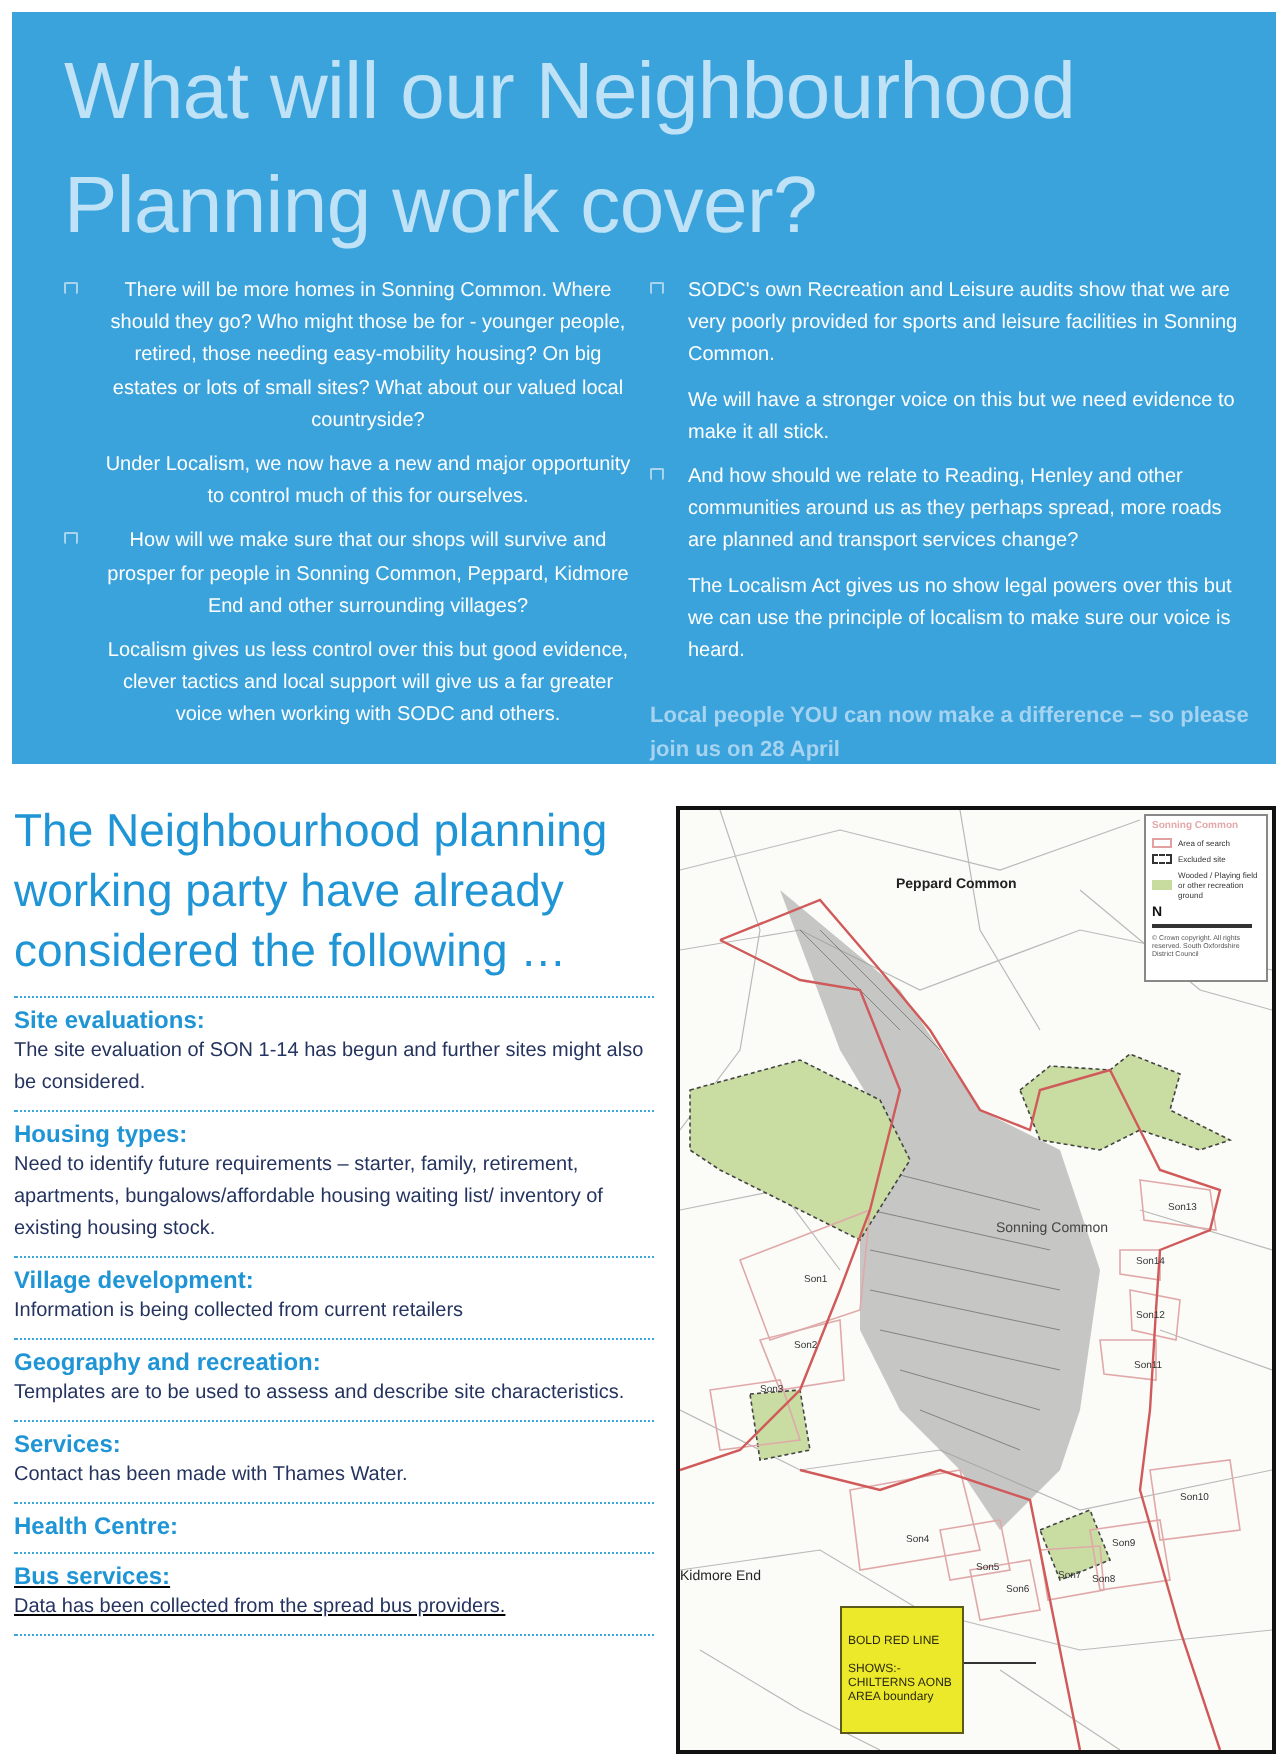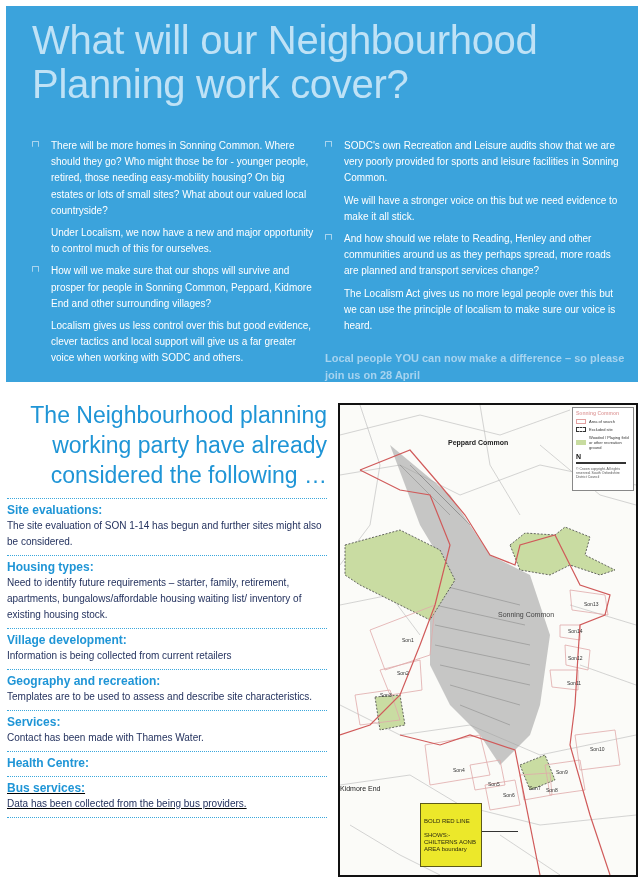--- a/index.html
+++ b/index.html
@@ -6,44 +6,44 @@
     html, body { width: 643px; height: 880px; background: #ffffff; overflow: hidden; }
     body { font-family: "Liberation Sans", "DejaVu Sans", sans-serif; position: relative; }
 
     
     .top-panel {
       position: absolute; left: 6px; top: 6px; width: 632px; height: 376px;
       background: #3ba3dc;
     }
     .top-title {
       position: absolute; left: 26px; top: 12px; width: 600px;
-      color: #bfe2f6; font-size: 40px; line-height: 44px; font-weight: normal;
+      color: #bfe2f6; font-size: 40px; line-height: 57px; font-weight: normal;
       letter-spacing: -0.3px;
     }
     .col { position: absolute; top: 132px; }
-    .col-left { left: 26px; width: 285px; }
+    .col-left { left: 26px; width: 285px; text-align: center; }
     .col-right { left: 319px; width: 300px; }
     .bullet-block { position: relative; padding-left: 19px; margin-bottom: 6px; }
     .bullet-marker {
       position: absolute; left: 0; top: 3px; width: 7px; height: 6px;
       border: 1px solid #a9d4ee; border-bottom: none; border-radius: 1px;
     }
     .para {
       color: #ffffff; font-size: 10px; line-height: 16.2px;
     }
     .para + .para { margin-top: 6px; }
     .callout {
       color: #a6d3ef; font-size: 11px; line-height: 16.5px; font-weight: bold;
       margin-top: 16px;
     }
 
     
     .section-title {
       position: absolute; left: 7px; top: 400px; width: 320px;
-      color: #1f95d6; font-size: 23px; line-height: 30px; font-weight: normal; text-align: right;
+      color: #1f95d6; font-size: 23px; line-height: 30px; font-weight: normal;
     }
     .topic-list { position: absolute; left: 7px; top: 498px; width: 320px; }
     .topic {
       border-top: 1px dotted #3aa7dc; padding: 3px 0 5px 0;
     }
     .topic:last-child { border-bottom: 1px dotted #3aa7dc; text-decoration: underline; }
     .topic-heading {
       color: #1f95d6; font-size: 12px; font-weight: bold; line-height: 16px;
     }
     .topic-body {
@@ -103,21 +103,21 @@
 
   <div class="col col-right">
     <div class="bullet-block">
       <span class="bullet-marker"></span>
       <p class="para">SODC's own Recreation and Leisure audits show that we are very poorly provided for sports and leisure facilities in Sonning Common.</p>
       <p class="para">We will have a stronger voice on this but we need evidence to make it all stick.</p>
     </div>
     <div class="bullet-block">
       <span class="bullet-marker"></span>
       <p class="para">And how should we relate to Reading, Henley and other communities around us as they perhaps spread, more roads are planned and transport services change?</p>
-      <p class="para">The Localism Act gives us no more legal people over this but we can use the principle of  localism to make sure our voice is heard.</p>
+      <p class="para">The Localism Act gives us no show legal powers over this but we can use the principle of  localism to make sure our voice is heard.</p>
     </div>
     <p class="callout">Local people YOU can now make a difference – so please join us on 28 April</p>
   </div>
 </div>
 
 <h2 class="section-title">The Neighbourhood planning working party have already considered the following …</h2>
 
 <div class="topic-list">
   <div class="topic">
     <div class="topic-heading">Site evaluations:</div>
@@ -137,21 +137,21 @@
   </div>
   <div class="topic">
     <div class="topic-heading">Services:</div>
     <div class="topic-body">Contact has been made with Thames Water.</div>
   </div>
   <div class="topic">
     <div class="topic-heading">Health Centre:</div>
   </div>
   <div class="topic">
     <div class="topic-heading">Bus services:</div>
-    <div class="topic-body">Data has been collected from the being bus providers.</div>
+    <div class="topic-body">Data has been collected from the spread bus providers.</div>
   </div>
 </div>
 
 <div class="map">
   <svg width="296" height="470" viewBox="0 0 296 470">
 
     <g stroke="#b9b9b9" stroke-width="0.6" fill="none">
       <path d="M0 30 L80 10 L160 30 L230 5"></path>
       <path d="M0 70 L60 60 L120 90 L200 60 L296 80"></path>
       <path d="M20 0 L40 60 L30 120 L0 160"></path>

